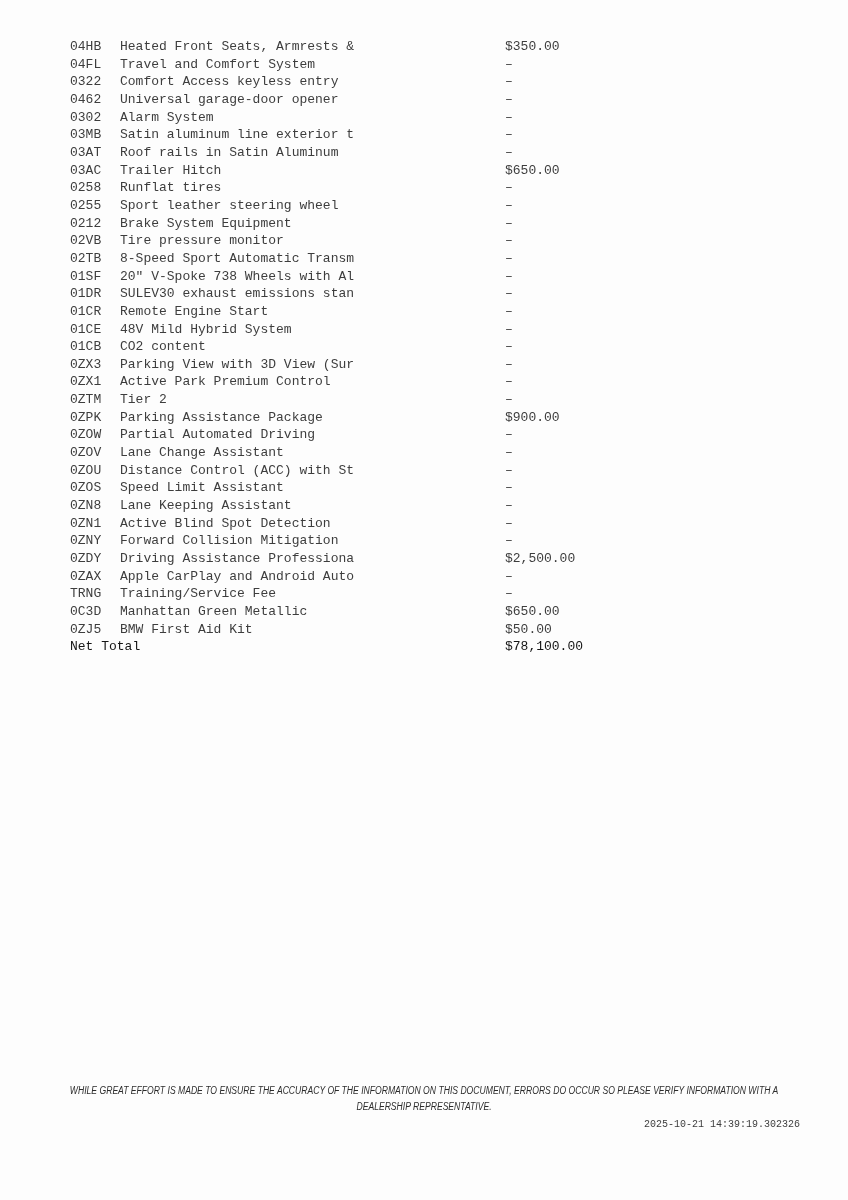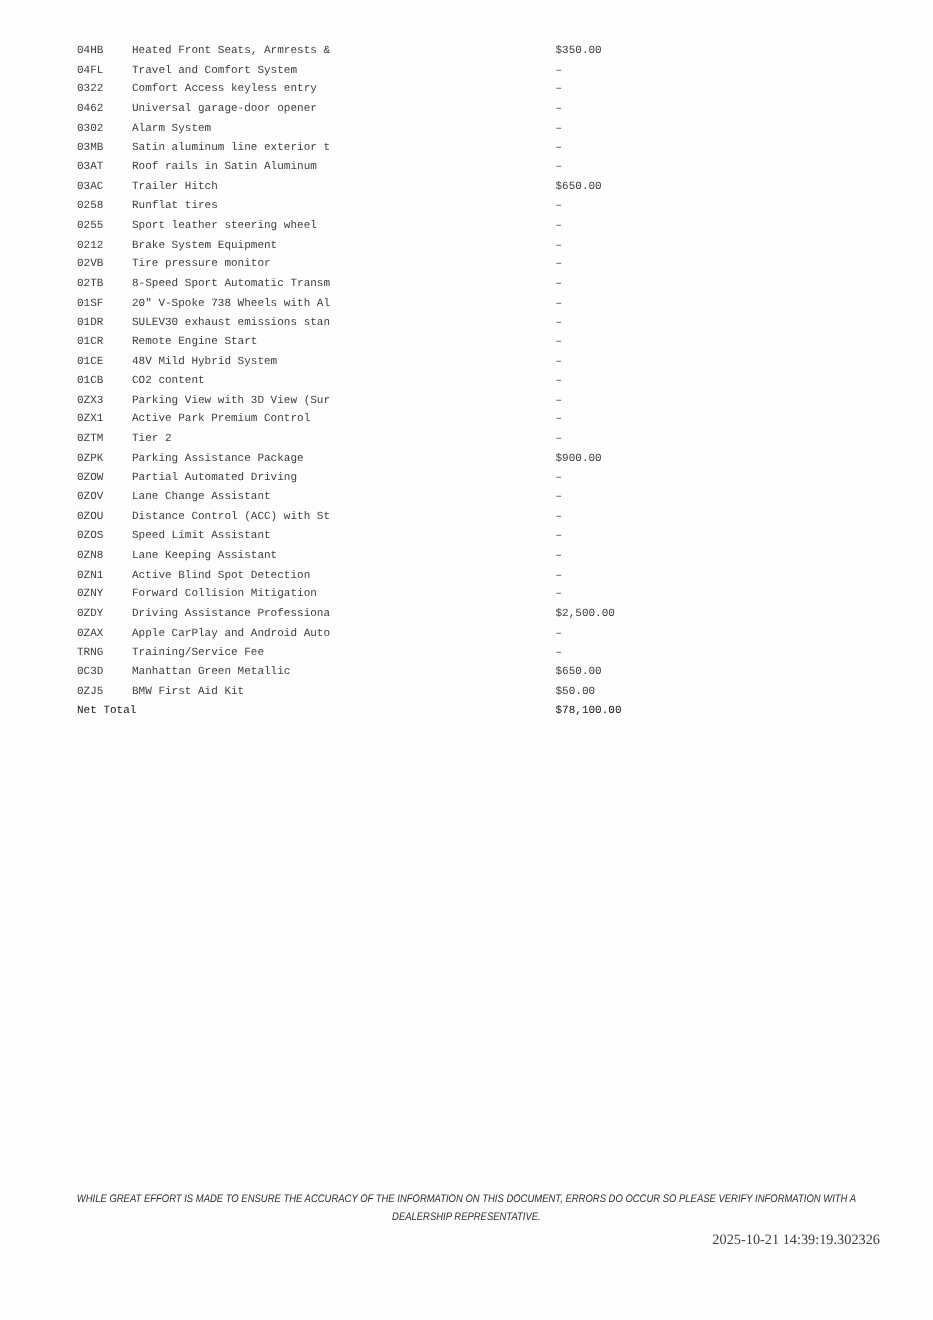--- a/index.html
+++ b/index.html
@@ -17,21 +17,21 @@
   .options-table {
     position: absolute;
     left: 70px;
     top: 38px;
     width: 740px;
   }
   .row {
     position: relative;
     height: 17.66px;
     line-height: 17.66px;
-    font-size: 10px;
+    font-size: 13px;
     color: #3d3d3d;
     white-space: nowrap;
   }
   .row .code {
     position: absolute;
     left: 0;
     top: 0;
   }
   .row .desc {
     position: absolute;
@@ -59,22 +59,22 @@
     font-size: 10px;
     line-height: 16px;
     color: #2c2c2c;
     transform: scaleX(0.86);
     transform-origin: 50% 0;
   }
   .timestamp {
     position: absolute;
     top: 1119px;
     right: 48px;
-    font-family: Liberation Serif, serif;
-    font-size: 13px;
+    font-family: Liberation Mono, monospace;
+    font-size: 10px;
     color: #3d3d3d;
   }
 </style>
 </head>
 <body>
 
 <div class="options-table" id="options-table">
     <div class="row">
       <span class="code">04HB</span>
       <span class="desc">Heated Front Seats, Armrests &amp;</span>

